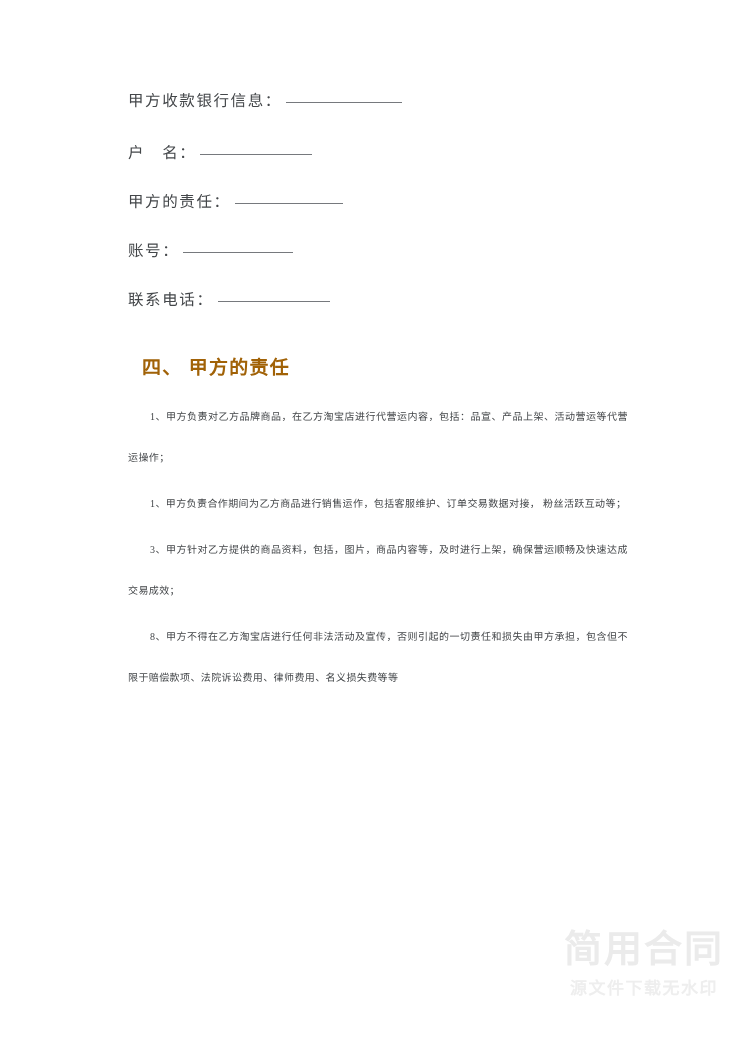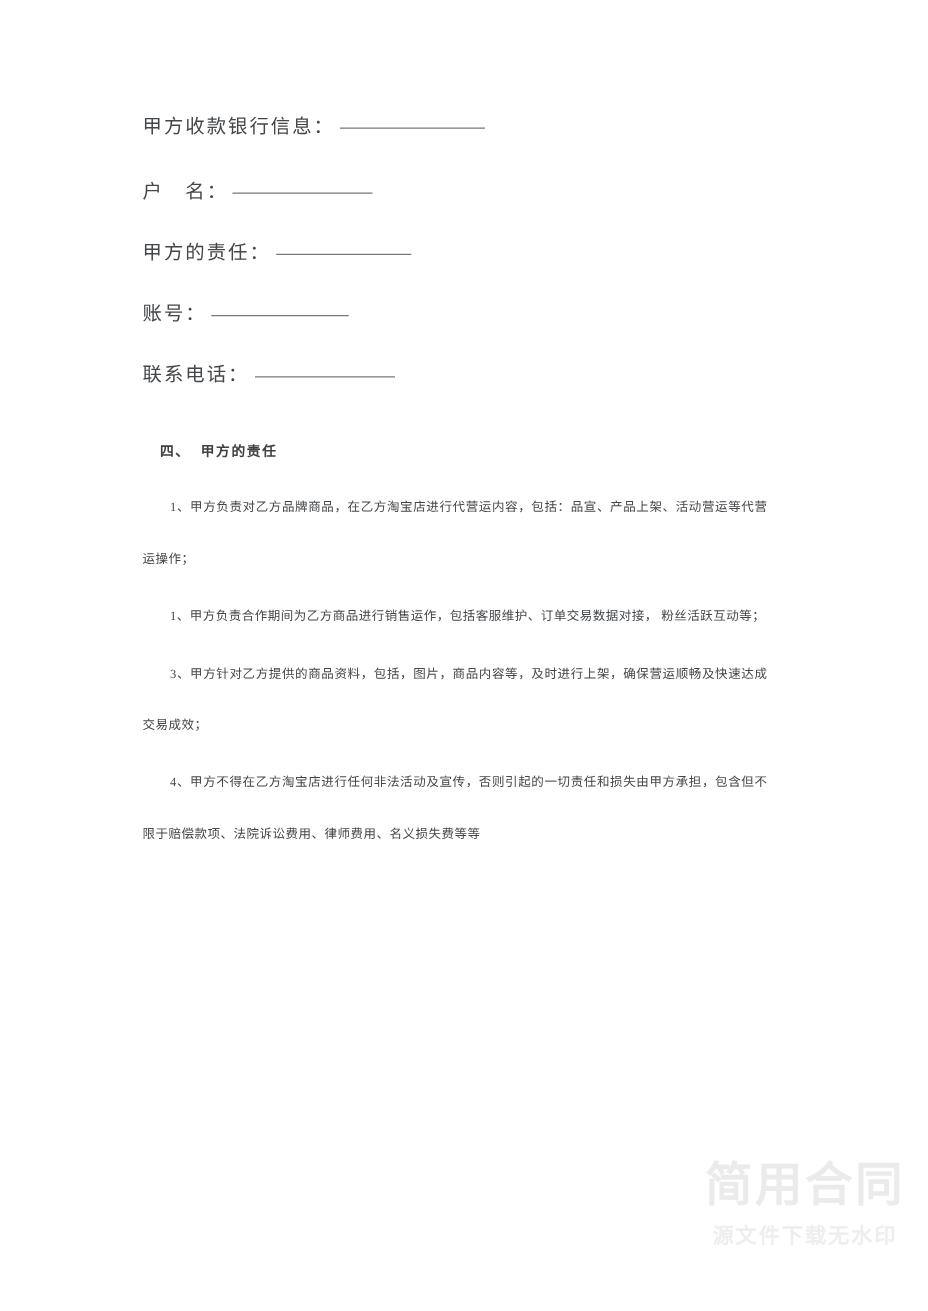--- a/index.html
+++ b/index.html
@@ -19,21 +19,21 @@
   }
 
   .page {
     position: absolute;
     inset: 0;
     background: #ffffff;
   }
 
   .content {
     position: absolute;
-    left: 114px;
+    left: 128px;
     top: 88px;
     width: 500px;
   }
 
   
   .field-block {
     margin-bottom: 0;
   }
   .field-row {
     display: flex;
@@ -59,28 +59,28 @@
     top: -3px;
   }
   .rule-w1 { width: 116px; }
   .rule-w2 { width: 112px; }
   .rule-w3 { width: 108px; }
   .rule-w4 { width: 110px; }
   .rule-w5 { width: 112px; }
 
   
   .section-heading {
-    font-size: 11px;
+    font-size: 19px;
     font-weight: bold;
-    color: #404040;
+    color: #a16207;
     letter-spacing: 1.3px;
     padding-left: 14px;
     margin-top: 16px;
     margin-bottom: 17px;
-    font-family: Liberation Mono, monospace;
+    font-family: Liberation Serif, serif;
   }
   .section-heading.tail {
     margin-top: 28px;
     padding-left: 16px;
   }
 
   
   .para {
     font-size: 10px;
     line-height: 41px;
@@ -158,21 +158,21 @@
 
     <div class="section-heading">四、 甲方的责任</div>
 
     <p class="para">1、甲方负责对乙方品牌商品，在乙方淘宝店进行代营运内容，包括：品宣、产品上架、活动营运等代营运操作；</p>
 
     <p class="para">1、甲方负责合作期间为乙方商品进行销售运作，包括客服维护、订单交易数据对接， 粉丝活跃互动等；</p>
 
     <p class="para">3、甲方针对乙方提供的商品资料，包括，图片，商品内容等，及时进行上架，确保营运顺畅及快速达成交易成效；</p>
 
 
-    <p class="para">4、甲方不得在乙方淘宝店进行任何非法活动及宣传，否则引起的一切责任和损失由甲方承担，包含但不限于赔偿款项、法院诉讼费用、律师费用、名义损失费等等</p>
+    <p class="para">8、甲方不得在乙方淘宝店进行任何非法活动及宣传，否则引起的一切责任和损失由甲方承担，包含但不限于赔偿款项、法院诉讼费用、律师费用、名义损失费等等</p>
 
 
   </div>
 
   <div class="watermark">
     <div class="watermark-main">简用合同</div>
     <div class="watermark-sub">源文件下载无水印</div>
   </div>
 
 </div>

